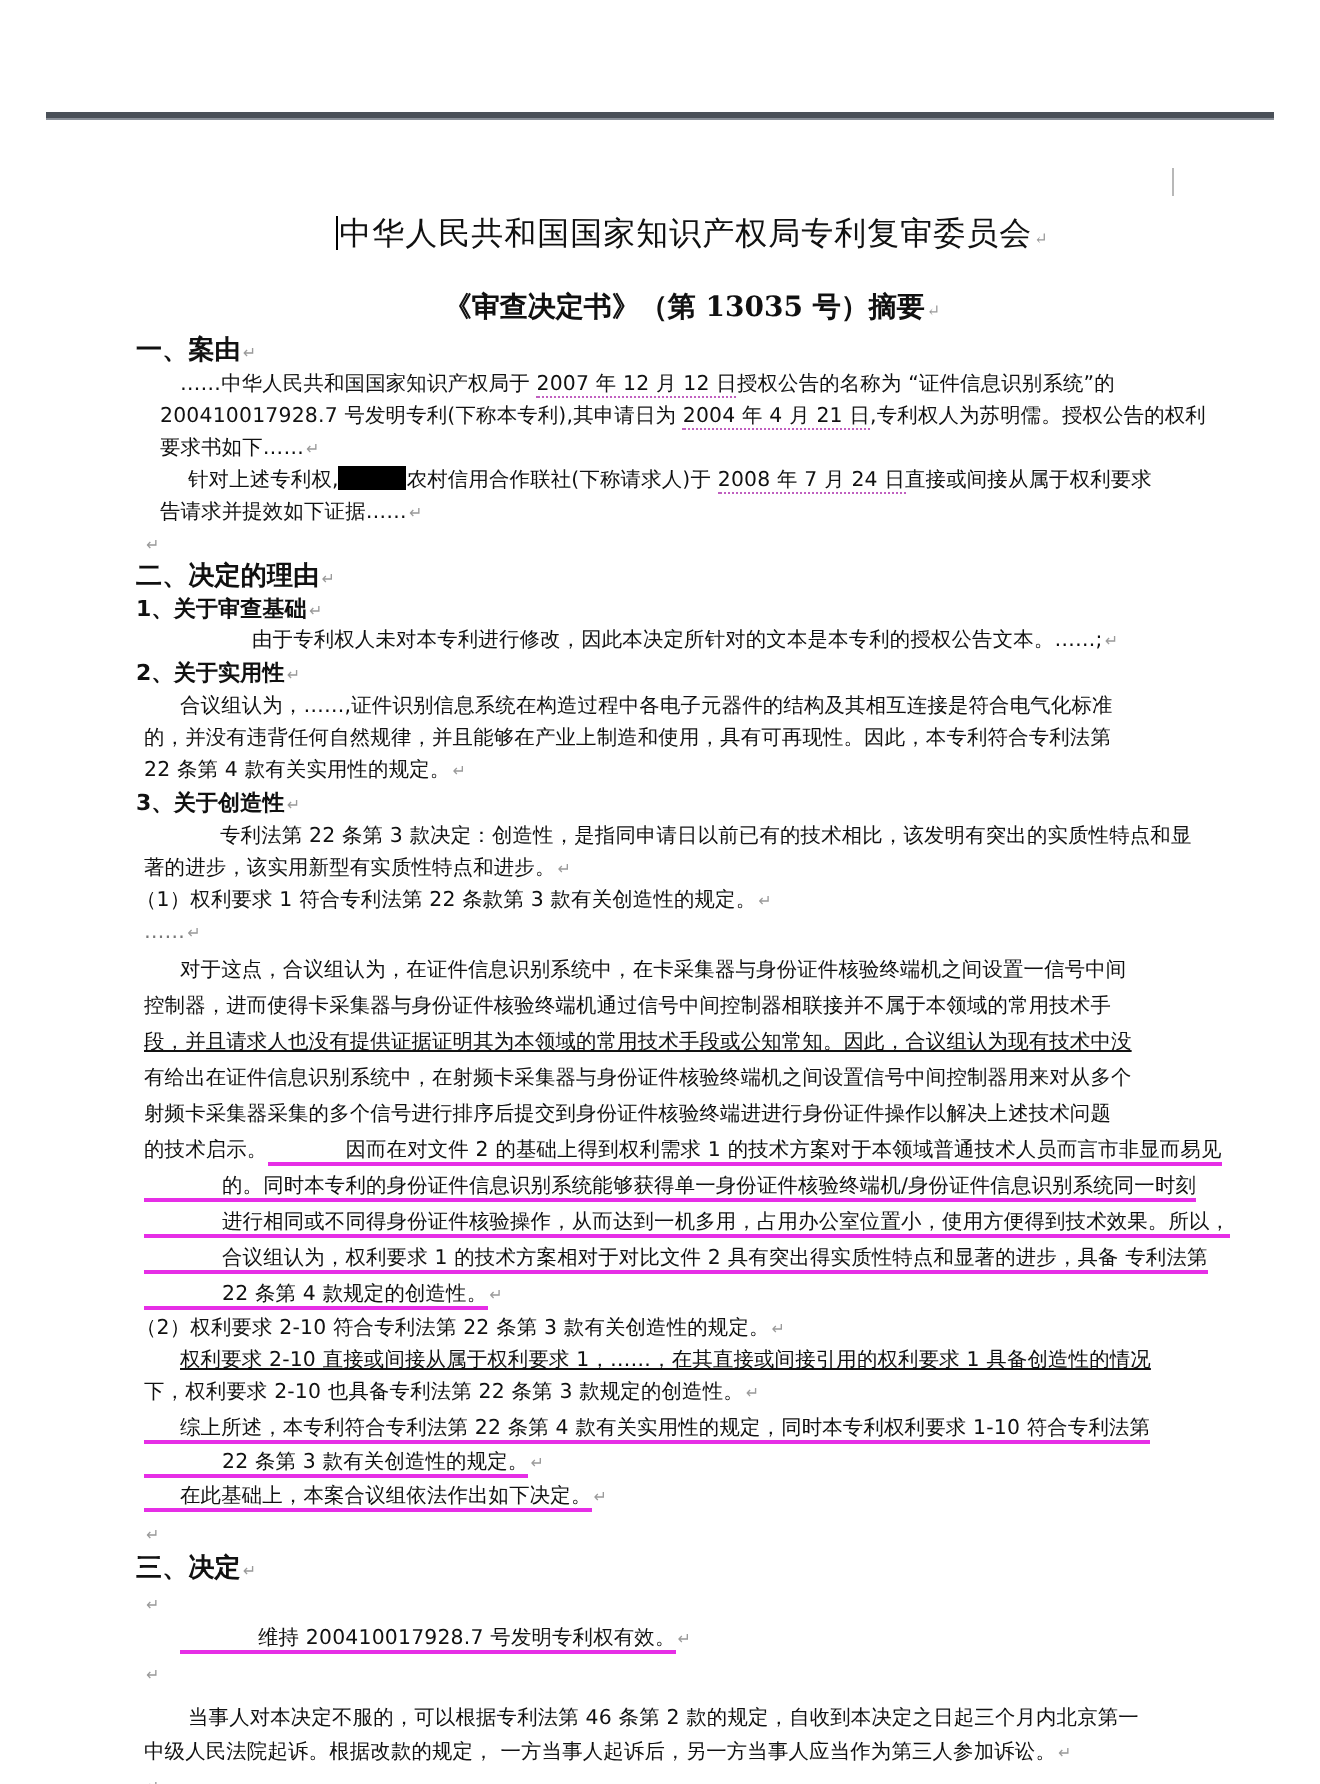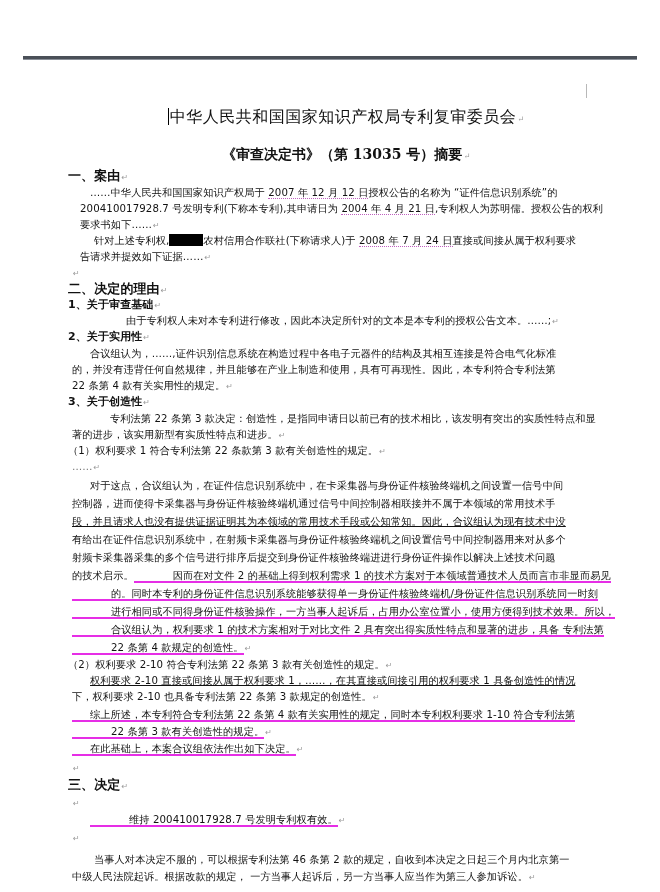--- a/index.html
+++ b/index.html
@@ -108,21 +108,21 @@
 
   <div class="line" style="top:378px; left:18px;"><span>对于这点，合议组认为，在证件信息识别系统中，在卡采集器与身份证件核验终端机之间设置一信号中间</span></div>
   <div class="line" style="top:396px; left:0;"><span>控制器，进而使得卡采集器与身份证件核验终端机通过信号中间控制器相联接并不属于本领域的常用技术手</span></div>
   <div class="line" style="top:414px; left:0;text-decoration:underline;"><span>段，并且请求人也没有提供证据证明其为本领域的常用技术手段或公知常知。因此，合议组认为现有技术中没</span></div>
   <div class="line" style="top:432px; left:0;"><span>有给出在证件信息识别系统中，在射频卡采集器与身份证件核验终端机之间设置信号中间控制器用来对从多个</span></div>
   <div class="line" style="top:450px; left:0;"><span>射频卡采集器采集的多个信号进行排序后提交到身份证件核验终端进进行身份证件操作以解决上述技术问题</span></div>
   <div class="line" style="top:468px; left:0;">
     <span>的技术启示。</span><span class="ul">因而在对文件 2 的基础上得到权利需求 1 的技术方案对于本领域普通技术人员而言市非显而易见</span>
   </div>
   <div class="line" style="top:486px; left:0;"><span class="ul">的。同时本专利的身份证件信息识别系统能够获得单一身份证件核验终端机/身份证件信息识别系统同一时刻</span></div>
-  <div class="line" style="top:504px; left:0;"><span class="ul">进行相同或不同得身份证件核验操作，一方当事人起诉后，占用办公室位置小，使用方便得到技术效果。所以，</span></div>
+  <div class="line" style="top:504px; left:0;"><span class="ul">进行相同或不同得身份证件核验操作，从而达到一机多用，占用办公室位置小，使用方便得到技术效果。所以，</span></div>
   <div class="line" style="top:522px; left:0;"><span class="ul">合议组认为，权利要求 1 的技术方案相对于对比文件 2 具有突出得实质性特点和显著的进步，具备 专利法第</span></div>
   <div class="line" style="top:540px; left:0;">
     <span class="ul">22 条第 4 款规定的创造性。</span><span class="pm">↵</span>
   </div>
 
   <div class="line" style="top:557px; left:-4px;">
     <span>（2）权利要求 2-10 符合专利法第 22 条第 3 款有关创造性的规定。</span><span class="pm">↵</span>
   </div>
   <div class="line" style="top:573px; left:18px;text-decoration:underline;"><span>权利要求 2-10 直接或间接从属于权利要求 1，……，在其直接或间接引用的权利要求 1 具备创造性的情况</span></div>
   <div class="line" style="top:589px; left:0;">

